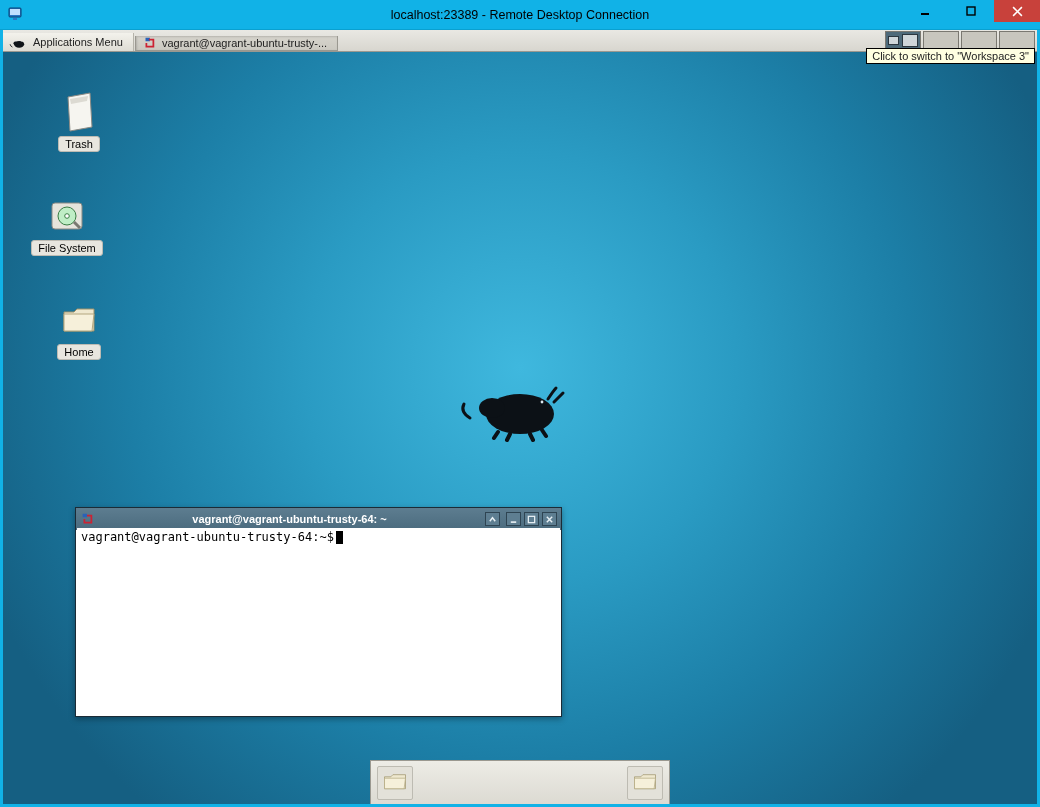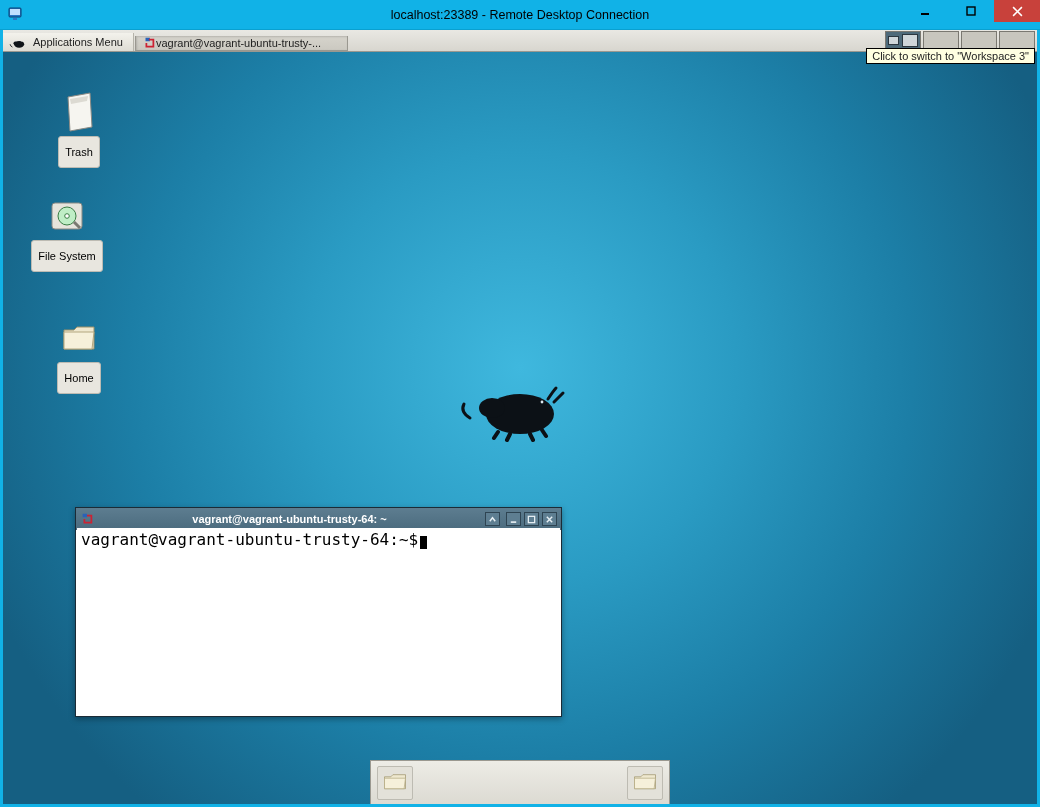--- a/index.html
+++ b/index.html
@@ -41,22 +41,22 @@
     display:flex; align-items:flex-end;
     font-size:11px; color:#222;
   }
   .apps-menu-btn {
     display:flex; align-items:center; gap:6px;
     padding:0 10px 0 6px; border-right:1px solid #b5b3aa;
     background:linear-gradient(#f3f2ec,#dedcd4); cursor:pointer;
   }
   .apps-menu-btn .icon { width:18px; height:18px; }
   .task-btn {
-    display:flex; align-items:center; 
-    padding:0 26px 0 6px; margin-left:1px;
+    display:flex; align-items:center; gap:6px;
+    padding:0 10px 0 6px; margin-left:1px;
     min-width:196px;
     border:1px solid #9a9890; border-top:none;
     background:linear-gradient(#d6d4cc,#cbc9c1);
     box-shadow: inset 1px 1px 2px rgba(0,0,0,.15);
     cursor:pointer;
   }
   .task-btn .icon { width:14px; height:14px; }
   .panel-spacer { flex:1; }
 
   .ws-switcher { display:flex; align-items:stretch; padding:2px 2px; gap:2px; }
@@ -84,21 +84,21 @@
   .desktop-icon {
     position:absolute; width:72px; text-align:center; cursor:pointer;
     color:#000; font-size:11px;
   }
   .desktop-icon .glyph {
     width:42px; height:42px; margin:0 auto 4px auto;
     display:flex; align-items:center; justify-content:center;
   }
   .desktop-icon .label {
     display:inline-block; background:#e8e6df; border:1px solid #bdbbb3;
-    border-radius:3px; padding:9px 6px;
+    border-radius:3px; padding:1px 6px;
   }
 
   
   .xfce-mouse {
     position:absolute; left:50%; top:50%; transform:translate(-62px,-62px);
     width:120px; height:80px; pointer-events:none;
   }
 
   
   .term-window {
@@ -116,21 +116,21 @@
   .term-winbtns { display:flex; gap:3px; }
   .term-wbtn {
     width:15px; height:14px; background:#5e7e91; border:1px solid #2e4452;
     display:flex; align-items:center; justify-content:center; cursor:pointer;
     color:#e8f0f4;
   }
   .term-body {
     position:absolute; left:1px; right:1px; top:20px; bottom:1px;
     background:#fff; color:#000;
     font-family: "DejaVu Sans Mono","Menlo","Consolas",monospace;
-    font-size:16px; padding:2px 4px;
+    font-size:12px; padding:2px 4px;
   }
   .caret { display:inline-block; width:7px; height:13px; background:#000; vertical-align:text-bottom; margin-left:2px; }
 
   
   .xfce-dock {
     position:absolute; left:50%; bottom:0; transform:translateX(-50%);
     height:44px; min-width:300px;
     background:linear-gradient(#edece6,#dcdad2);
     border:1px solid #9a9890; border-bottom:none;
     display:flex; align-items:center; padding:4px 6px; gap:6px;
@@ -232,21 +232,21 @@
           <svg width="40" height="40" viewBox="0 0 40 40">
             <rect x="5" y="8" width="30" height="26" rx="3" fill="#e6e4dc" stroke="#8b8a84"></rect>
             <circle cx="20" cy="21" r="9" fill="#bfeec6" stroke="#3a7d45"></circle>
             <circle cx="20" cy="21" r="2.3" fill="#fff" stroke="#3a7d45"></circle>
             <path d="M27 27 L33 33" stroke="#7a7871" stroke-width="3"></path>
           </svg>
         </div>
         <span class="label">File System</span>
       </div>
 
-      <div class="desktop-icon" style="left:40px; top:264px;">
+      <div class="desktop-icon" style="left:40px; top:246px;">
         <div class="glyph">
           <svg width="40" height="40" viewBox="0 0 40 40">
             <path d="M5 13 L15 13 L18 10 L35 10 L35 32 L5 32 Z" fill="#efe8cf" stroke="#9c9069"></path>
             <path d="M5 15 L35 15 L33 32 L5 32 Z" fill="#f6f0da" stroke="#b2a67e"></path>
           </svg>
         </div>
         <span class="label">Home</span>
       </div>
 
       <div class="xfce-mouse">

